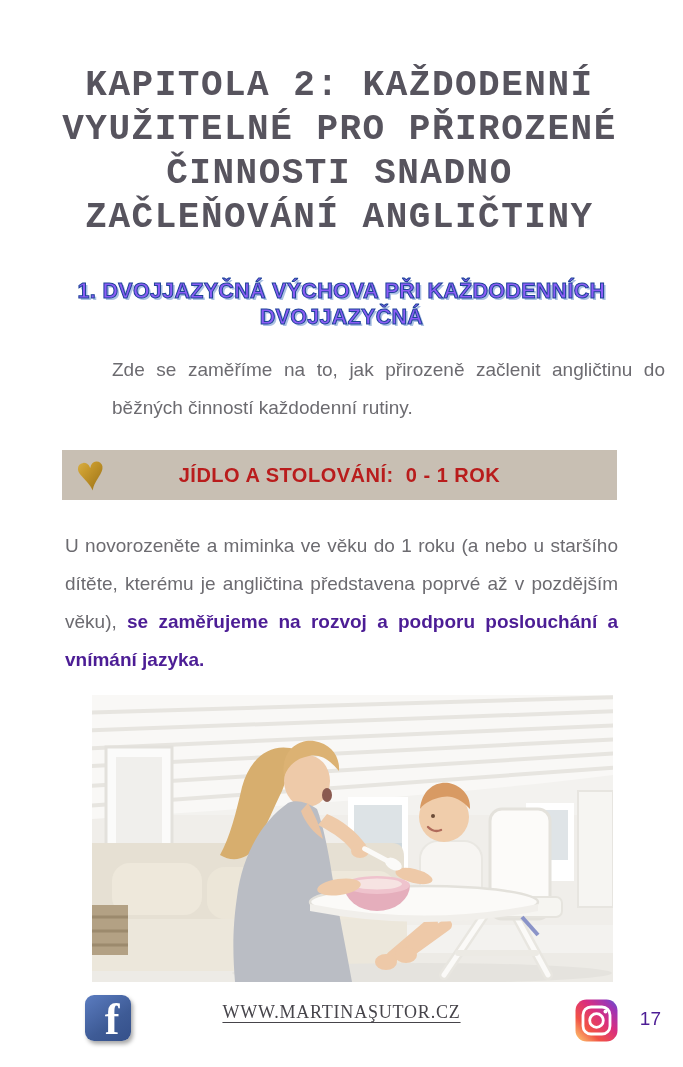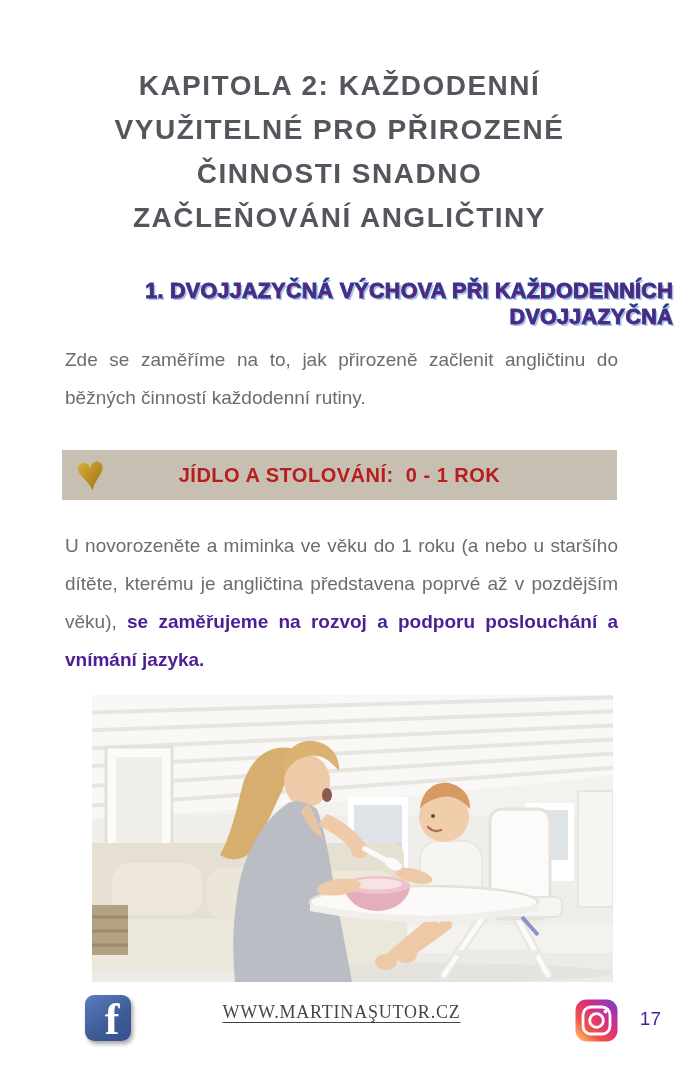--- a/index.html
+++ b/index.html
@@ -8,45 +8,45 @@
     width:683px;height:1067px;
     margin:0 auto;
     background:#ffffff;
     overflow:hidden;
     font-family:"Liberation Sans", sans-serif;
   }
   
   .chapter-title{
     position:absolute;top:64px;left:16px;right:20px;
     text-align:center;
-    font-family:Liberation Sans, sans-serif;
+    font-family:Liberation Mono, monospace;
     font-weight:bold;
-    font-size:28px;line-height:44px;
+    font-size:36px;line-height:44px;
     letter-spacing:1.5px;
     color:#57545e;
   }
   
   .section-heading{
     position:absolute;top:278px;left:10px;right:10px;
-    text-align:right;
+    text-align:center;
     font-weight:bold;
     font-size:21.5px;line-height:26px;
-    color:#701a75;
+    color:#8b5cf6;
     -webkit-text-stroke:1px #1d4398;
     text-shadow:2px 2px 0 rgba(168,190,225,0.95);
     letter-spacing:0.3px;
   }
   
   .para{
     position:absolute;left:65px;width:553px;
     font-size:19px;line-height:38px;
     color:#6c6b70;
     text-align:justify;
   }
-  .para.p1{top:322px;}
+  .para.p1{top:332px;margin-left:47px;}
   .para.p2{top:508px;}
   .para b{color:#4c1d95;}
   
   .banner{
     position:absolute;top:450px;left:62px;width:555px;height:50px;
     background:#c8bfb3;
     display:flex;align-items:center;justify-content:center;
   }
   .banner-label{
     font-weight:bold;font-size:20px;color:#b91c1c;

